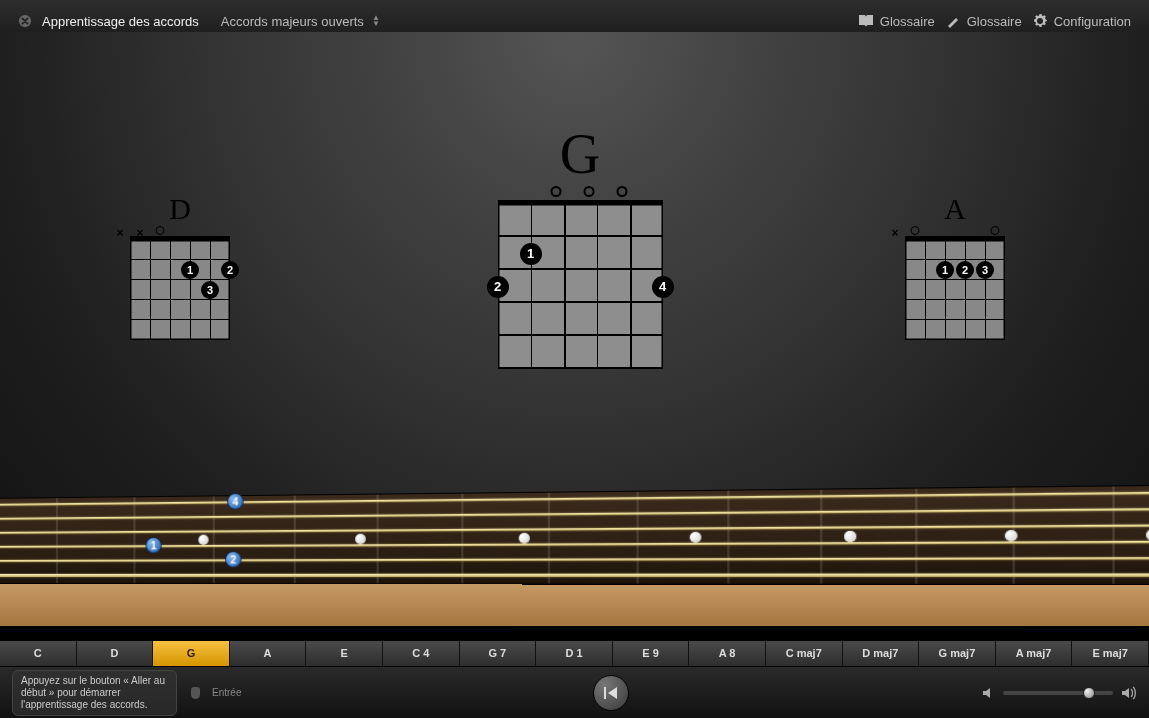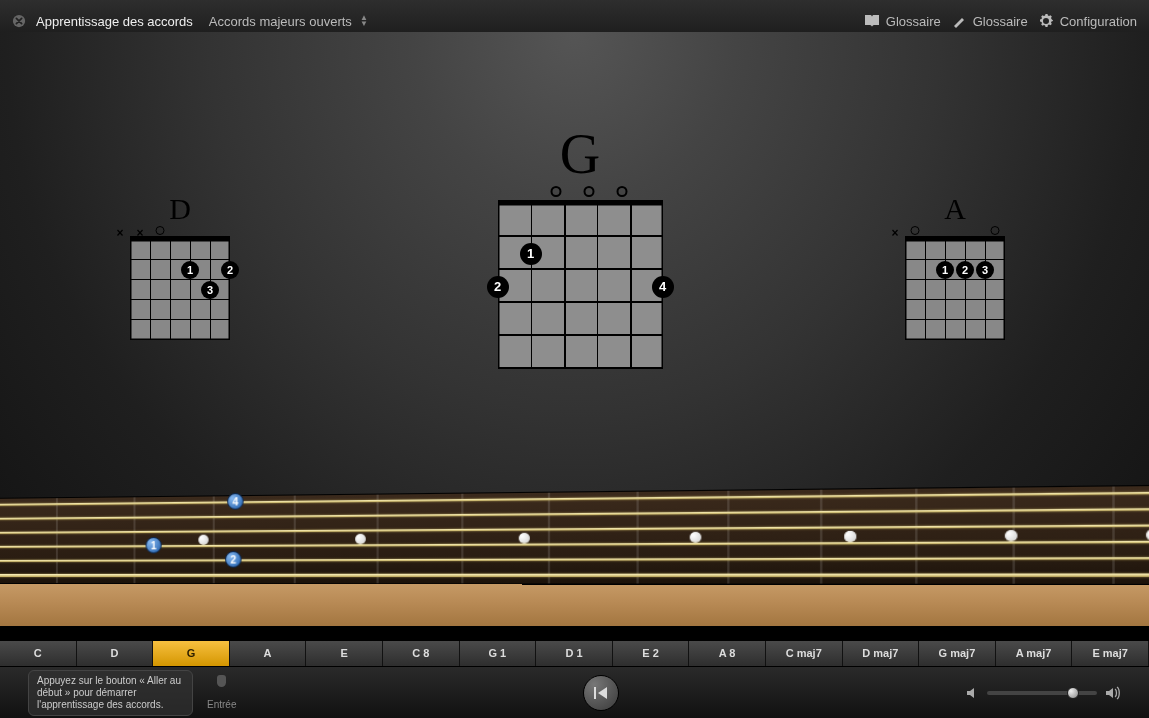--- a/index.html
+++ b/index.html
@@ -14,32 +14,32 @@
   .app {
     position: relative;
     width: 1149px;
     height: 718px;
   }
   
   .topbar {
     position: absolute;
     top: 0; left: 0; right: 0;
     height: 43px;
-    padding: 0 12px;
+    padding: 0 18px;
     display: flex;
     align-items: center;
     gap: 10px;
     background: linear-gradient(#2e2e2e, #1a1a1a);
     border-bottom: 1px solid #000;
     color: #ddd;
     font-size: 13px;
   }
   .topbar .title { color: #eee; font-weight: 500; }
   .topbar .lesson {
-    margin-left: 6px;
+    margin-left: 12px;
     color: #bbb;
     display: flex; align-items: center; gap: 8px;
     cursor: pointer;
   }
   .arrow-updown { display:inline-block; font-size:8px; line-height:6px; color:#888;}
   .topbar .spacer { flex: 1; }
   .top-action { display:flex; align-items:center; gap:6px; color:#bbb; font-size:13px; cursor:pointer; }
   .top-icon { fill:#bbb; }
   
   .stage {
@@ -124,28 +124,28 @@
   }
   .chord-tab.active {
     background: linear-gradient(#f7c040,#d49600);
     color:#2a1d00;
   }
   
   .transport {
     position:absolute; left:0; right:0; bottom:0; height:52px;
     background: linear-gradient(#2a2a2a,#111);
     border-top:1px solid #000;
-    display:flex; align-items:center; padding:0 28px; gap:14px;
+    display:flex; align-items:center; padding:0 12px; gap:14px;
     color:#ccc; font-size:10px;
   }
   .hint-box {
     max-width:165px; background:rgba(50,50,50,.7); border:1px solid #444;
     border-radius:6px; padding:4px 8px; font-size:10px; color:#ccc; line-height:12px;
   }
-  .entry { display:flex; flex-direction:column; align-items:center; gap:12px; color:#888; font-size:10px; }
+  .entry { display:flex; flex-direction:row; align-items:center; gap:12px; color:#888; font-size:10px; }
   .entry .ico { width:9px;height:12px;border-radius:4px 4px 6px 6px;background:#555;}
   .transport .spacer { flex:1; }
   .play-btn {
     width:36px;height:36px;border-radius:50%;
     background: radial-gradient(circle at 30% 25%, #777,#3a3a3a);
     border:1px solid #000; display:flex; align-items:center; justify-content:center;
     cursor:pointer;
   }
   .vol { display:flex; align-items:center; gap:8px; }
   .vol svg { fill:#aaa; }
@@ -258,24 +258,24 @@
       </div>
     </div>
   </div>
 
   <div class="chord-strip" id="chord-strip">
       <div class="chord-tab">C</div>
       <div class="chord-tab">D</div>
       <div class="chord-tab active">G</div>
       <div class="chord-tab">A</div>
       <div class="chord-tab">E</div>
-      <div class="chord-tab">C 8</div>
-      <div class="chord-tab">G 1</div>
+      <div class="chord-tab">C 4</div>
+      <div class="chord-tab">G 7</div>
       <div class="chord-tab">D 1</div>
-      <div class="chord-tab">E 2</div>
+      <div class="chord-tab">E 9</div>
       <div class="chord-tab">A 8</div>
       <div class="chord-tab">C maj7</div>
       <div class="chord-tab">D maj7</div>
       <div class="chord-tab">G maj7</div>
       <div class="chord-tab">A maj7</div>
       <div class="chord-tab">E maj7</div>
     </div>
 
   <div class="transport">
     <div class="hint-box">Appuyez sur le bouton « Aller au début » pour démarrer l'apprentissage des accords.</div>

